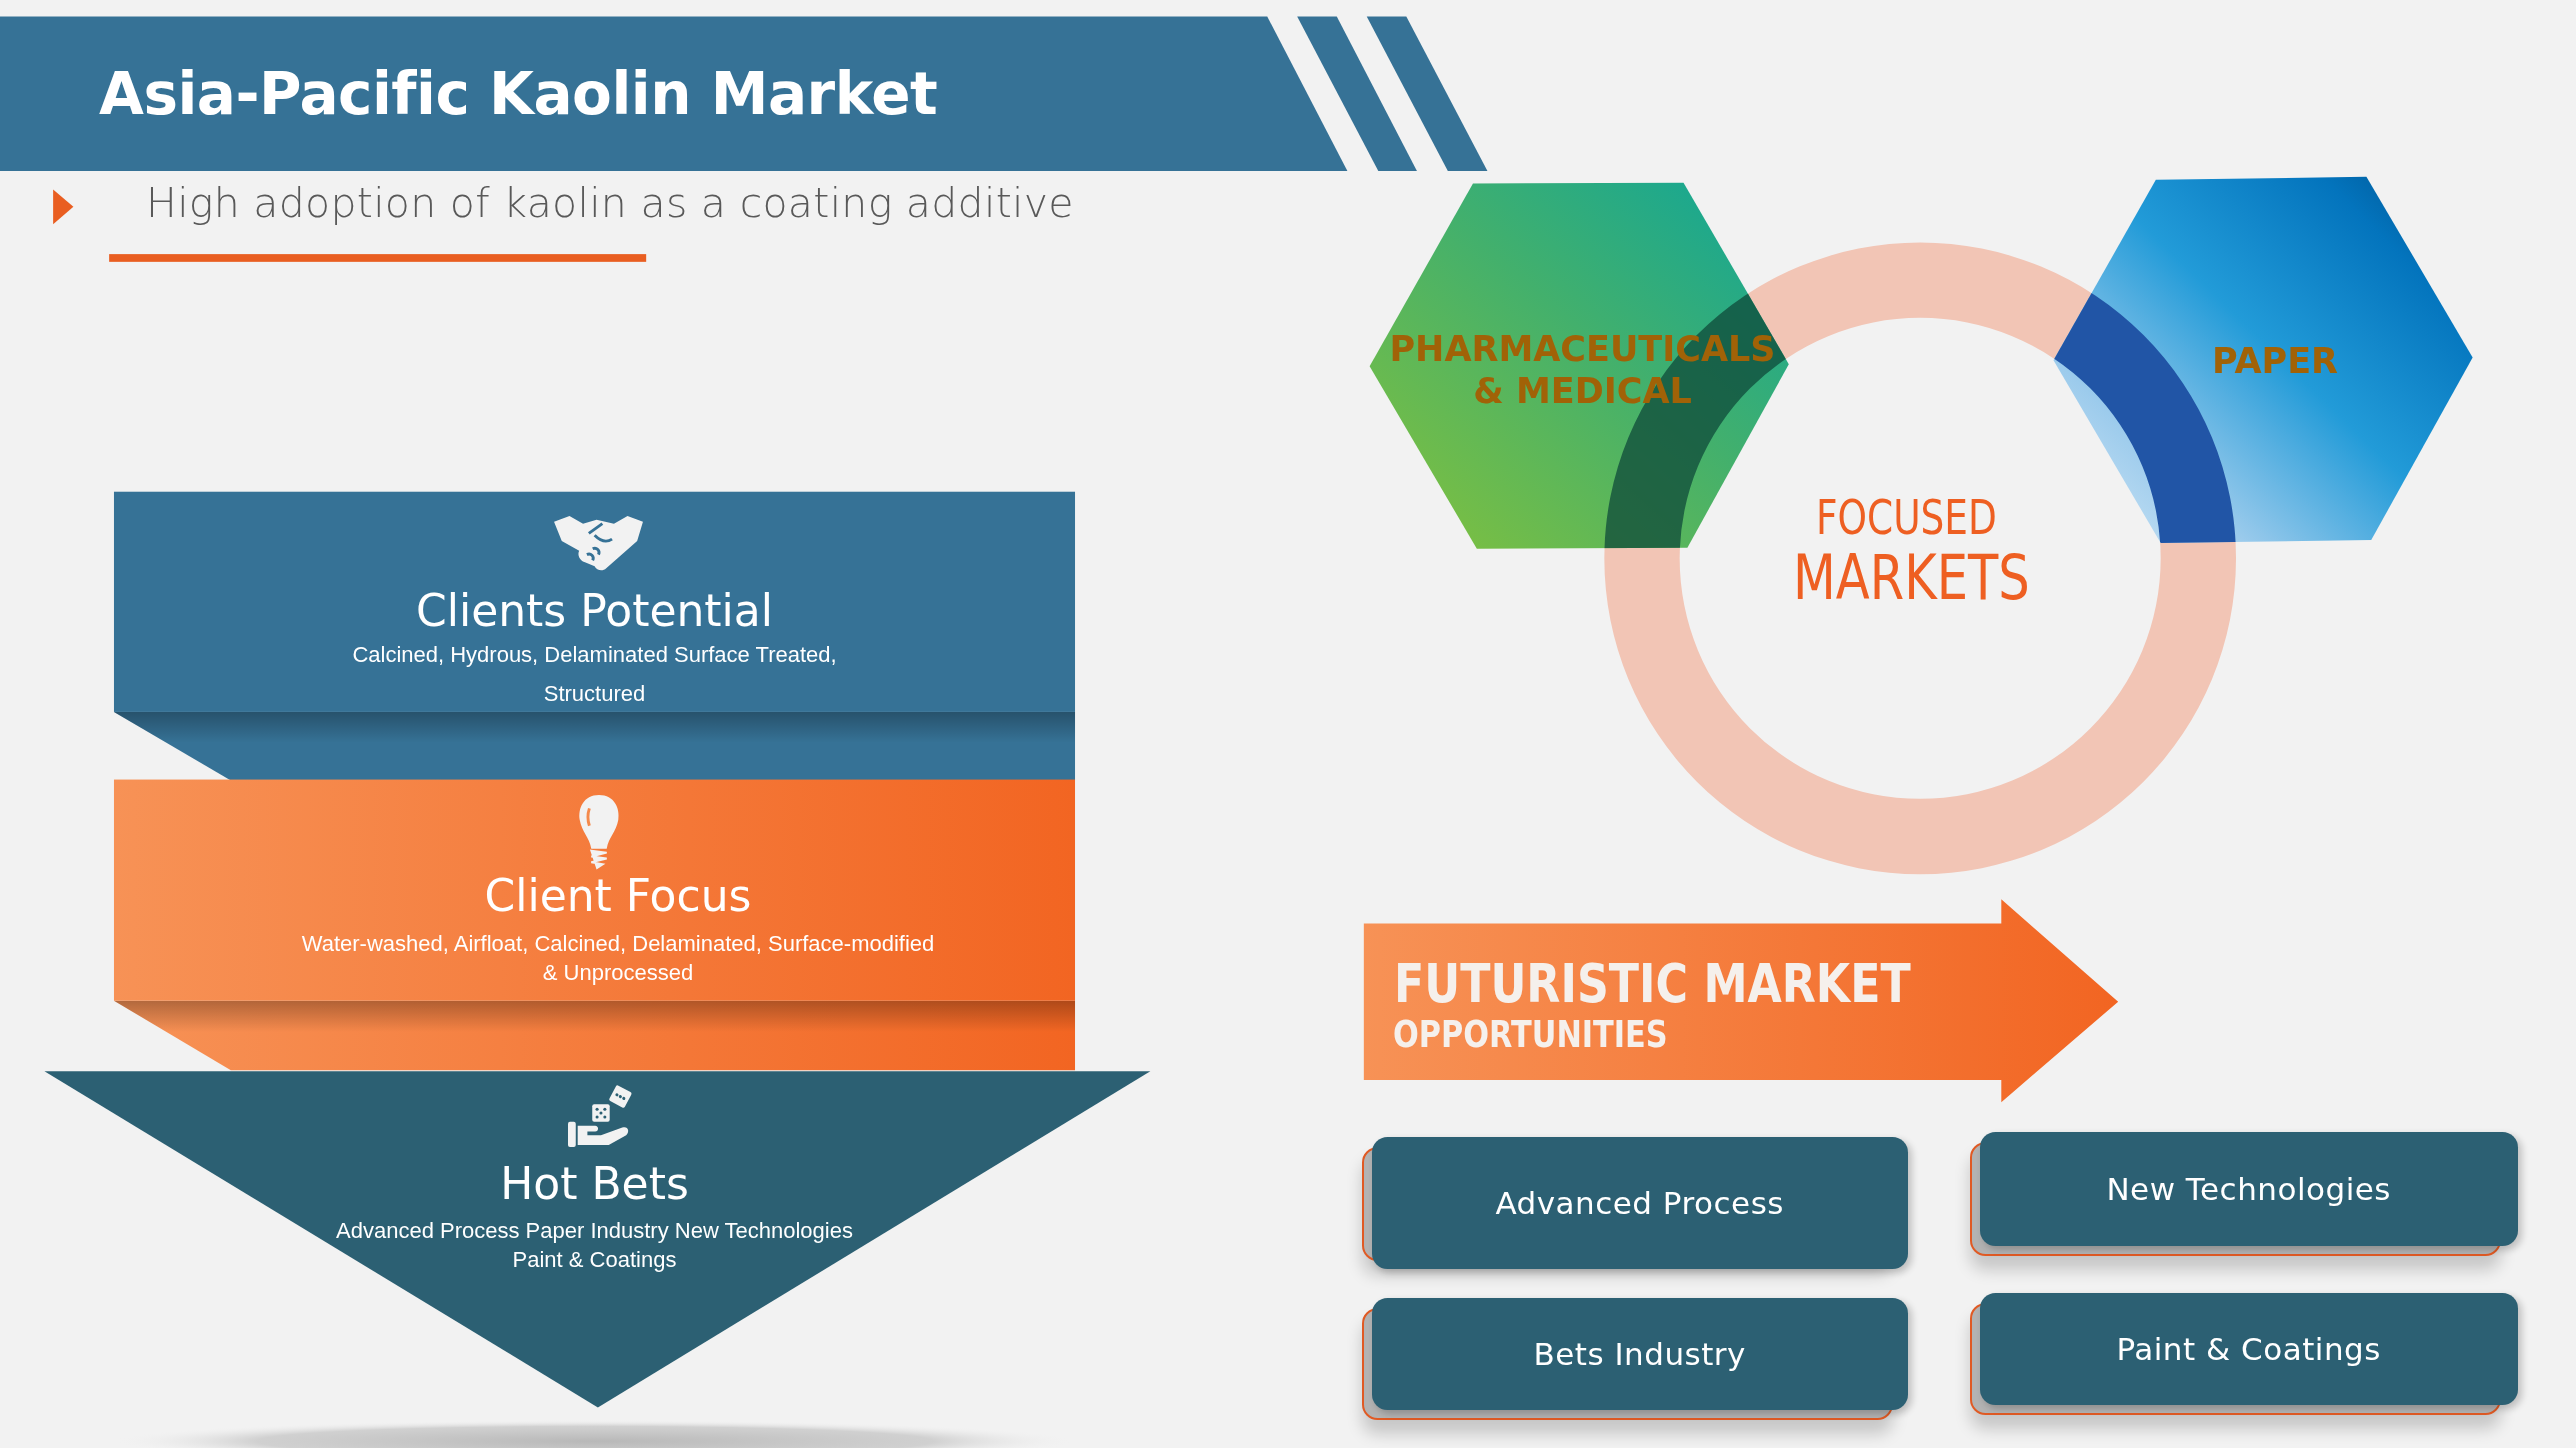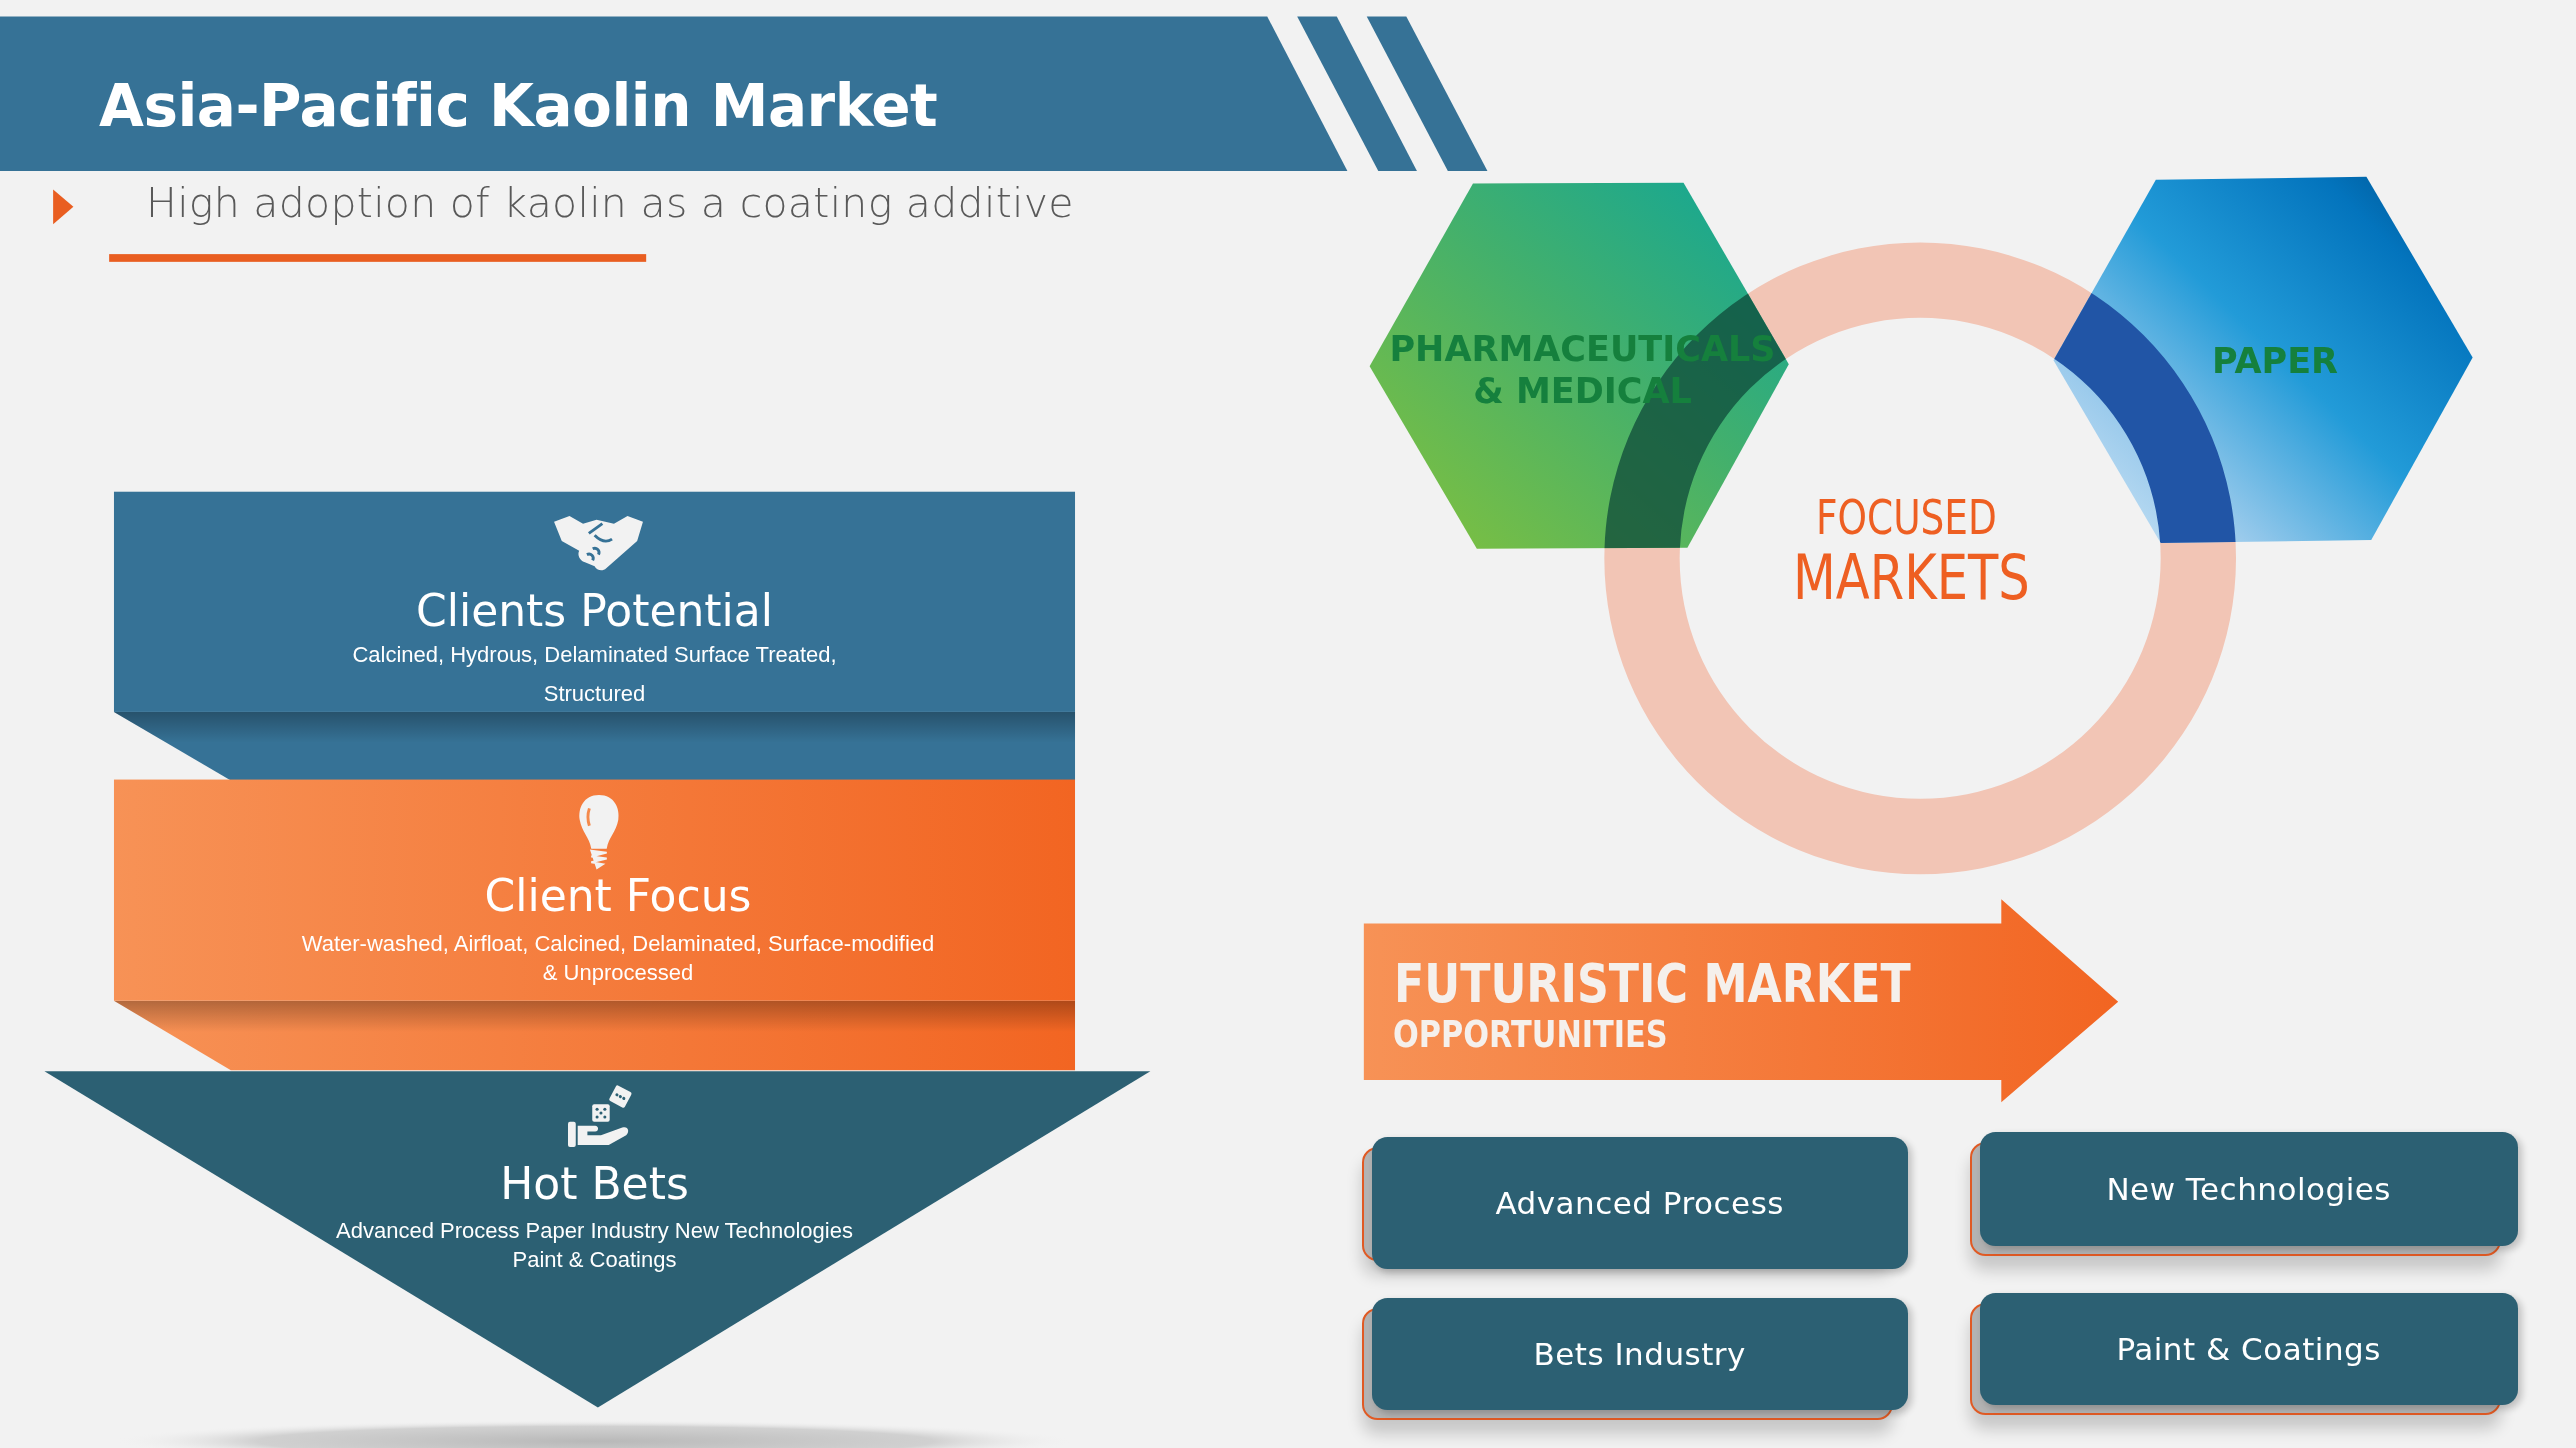--- a/index.html
+++ b/index.html
@@ -1,28 +1,28 @@
 <!DOCTYPE html>
 <html><head>
 <meta charset="utf-8">
 <style>
   html, body { margin:0; padding:0; }
   body { width:2576px; height:1449px; background:#f2f2f2; position:relative; overflow:hidden;
          font-family:"Liberation Sans", "DejaVu Sans", sans-serif; }
   .abs { position:absolute; }
   svg.layer { position:absolute; left:0; top:0; }
-  .title { left:99px; top:72px; font-size:58px; font-weight:700; color:#ffffff; letter-spacing:-0.5px;
+  .title { left:99px; top:60px; font-size:58px; font-weight:700; color:#ffffff; letter-spacing:-0.5px;
            font-family:"DejaVu Sans", sans-serif; white-space:nowrap; }
   .subtitle { left:106px; top:179px; font-size:41px; color:#595959; white-space:nowrap;
               font-family:"DejaVu Sans", sans-serif; font-weight:300; letter-spacing:0.3px;margin-left:40px;}
   .blk-title { position:absolute; left:0; width:100%; text-align:center; color:#fff;
                font-family:"DejaVu Sans", sans-serif; font-weight:400; white-space:nowrap; }
   .blk-sub { position:absolute; left:0; width:100%; text-align:center; color:#fff;
              font-family:"Liberation Sans", sans-serif; font-size:22px; line-height:29px; }
-  .hex-label { position:absolute; text-align:center; color:#15803d; font-weight:700;
+  .hex-label { position:absolute; text-align:center; color:#a16207; font-weight:700;
                font-family:"DejaVu Sans", sans-serif; line-height:42px; white-space:nowrap; }
   .focus-small { position:absolute; color:#ee5f22; font-family:"DejaVu Sans", sans-serif;
                  font-weight:400; white-space:nowrap; transform-origin:left top; }
   .fut { position:absolute; color:#f5f0ec; font-weight:700; font-family:"DejaVu Sans", sans-serif;
          white-space:nowrap; transform-origin:left top; }
   .opp-box { position:absolute; }
   .opp-back { position:absolute; border:2.9px solid #e05a24; border-radius:15.5px; background:#b3b3b3;
               box-shadow: 0 13.5px 15.5px rgba(0,0,0,0.18); }
   .opp-front { position:absolute; background:#2c6073; border-radius:15.5px; display:flex; align-items:center;
                justify-content:center; color:#fff; font-size:31px; font-family:"DejaVu Sans", sans-serif;

